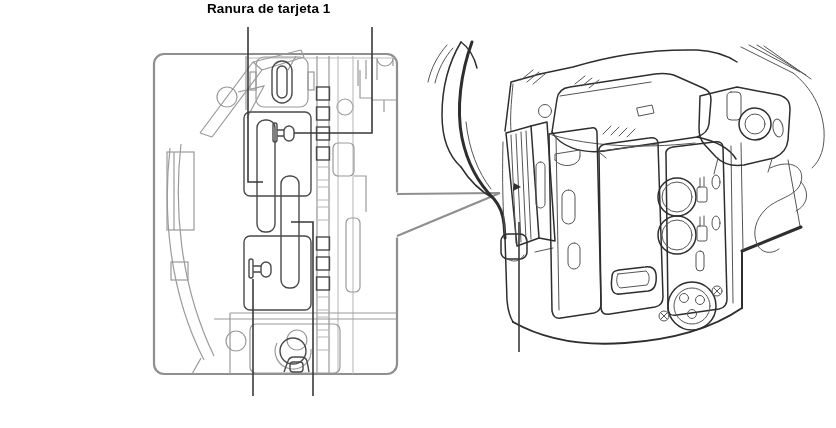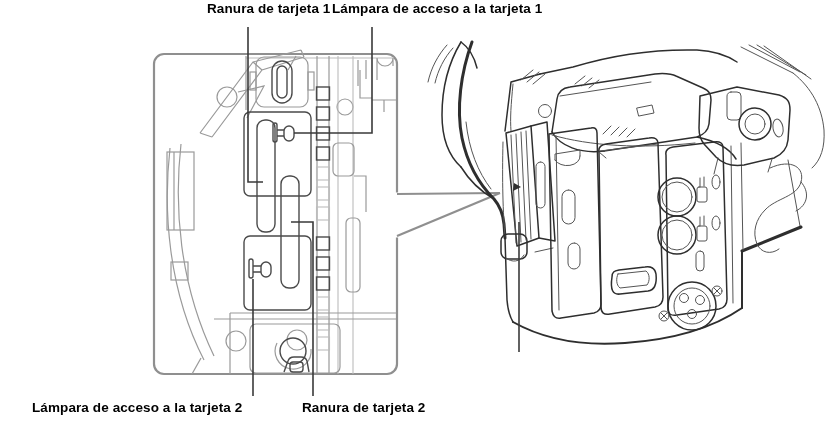--- a/index.html
+++ b/index.html
@@ -232,16 +232,13 @@
   <g>
     <path class="leader" d="M248,27 L248,182 L263,182"></path>
     <path class="leader" d="M372,27 L372,133 L294,133"></path>
     <path class="leader" d="M253,279 L253,396"></path>
     <path class="leader" d="M291,222 L313,222 L313,396"></path>
     <path class="leader" d="M519,222 L519,352"></path>
   </g>
 </svg>
 
   <div class="label label-slot1">Ranura de tarjeta 1</div>
-  <div class="label label-lamp1">Lámpara de acceso a la tarjeta 1</div>
-  <div class="label label-lamp2">Lámpara de acceso a la tarjeta 2</div>
-  <div class="label label-slot2">Ranura de tarjeta 2</div>
 </div>
 
 </body></html>

